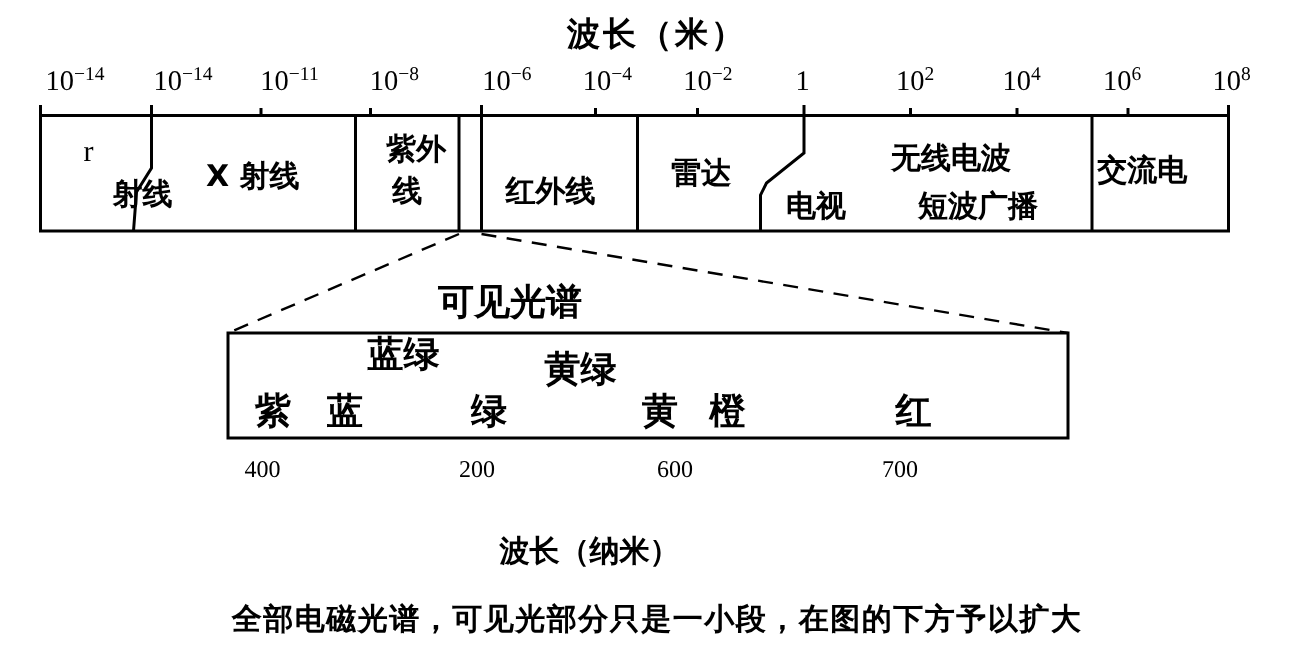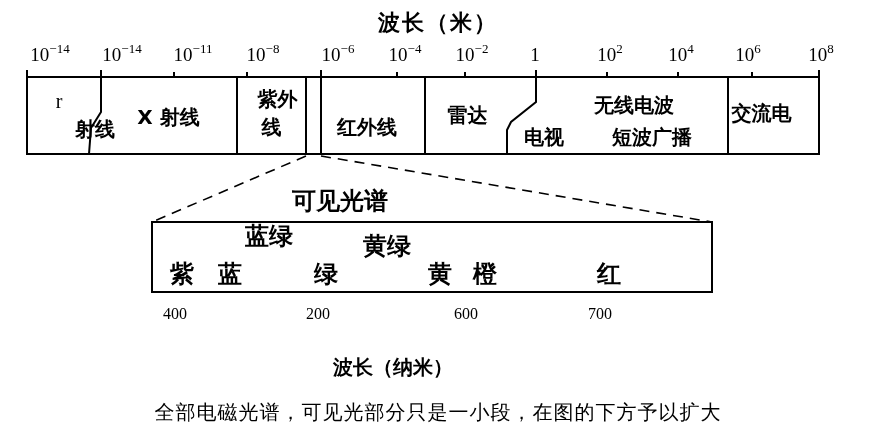--- a/index.html
+++ b/index.html
@@ -8,21 +8,21 @@
   .abs { position:absolute; white-space:nowrap; }
   .title-top { left:0; width:876px; top:8px; text-align:center; font-size:22px; font-weight:bold;
                font-family:Liberation Sans, sans-serif; letter-spacing:2px; }
   .tick { font-size:19px; font-family:"Liberation Serif", "DejaVu Serif", serif; transform:translateX(-50%); top:44px; }
   .tick sup { font-size:13px; position:relative; top:-3px; vertical-align:top; }
   .band-label { font-family:"DejaVu Sans", sans-serif; font-size:20px; font-weight:bold; text-align:center; }
   svg { position:absolute; left:0; top:0; }
   .vis-label { font-family:"DejaVu Sans", sans-serif; font-size:24px; font-weight:bold; }
   .nm { font-size:16px; font-family:"Liberation Serif", "DejaVu Serif", serif; transform:translateX(-50%); top:305px; }
   .xlabel2 { font-family:"DejaVu Sans", sans-serif; font-size:20px; font-weight:bold; top:354px; left:0; width:876px; text-align:center; }
-  .caption { font-family:"DejaVu Sans", sans-serif; font-size:20px; font-weight:normal; top:399px; left:0; width:876px; text-align:center; letter-spacing:1px; }
+  .caption { font-family:"DejaVu Sans", sans-serif; font-size:20px; font-weight:bold; top:399px; left:0; width:876px; text-align:center; letter-spacing:1px; }
 </style>
 </head>
 <body>
 
 <div class="abs title-top">波长（米）</div>
 
 <div class="abs tick" style="left:50px"><span>10</span><sup>−14</sup></div>
 <div class="abs tick" style="left:122px"><span>10</span><sup>−14</sup></div>
 <div class="abs tick" style="left:193px"><span>10</span><sup>−11</sup></div>
 <div class="abs tick" style="left:263px"><span>10</span><sup>−8</sup></div>
@@ -92,17 +92,17 @@
 <div class="abs vis-label" style="left:363px; top:230px;">黄绿</div>
 <div class="abs vis-label" style="left:170px; top:258px;">紫</div>
 <div class="abs vis-label" style="left:218px; top:258px;">蓝</div>
 <div class="abs vis-label" style="left:314px; top:258px;">绿</div>
 <div class="abs vis-label" style="left:428px; top:258px;">黄</div>
 <div class="abs vis-label" style="left:473px; top:258px;">橙</div>
 <div class="abs vis-label" style="left:597px; top:258px;">红</div>
 
 <div class="abs nm" style="left:175px">400</div>
 <div class="abs nm" style="left:318px">200</div>
-<div class="abs nm" style="left:466px">600</div>
+<div class="abs nm" style="left:450px">600</div>
 <div class="abs nm" style="left:600px">700</div>
 
 <div class="abs xlabel2" style="left:-45px;">波长（纳米）</div>
 <div class="abs caption">全部电磁光谱，可见光部分只是一小段，在图的下方予以扩大</div>
 
 </body></html>

